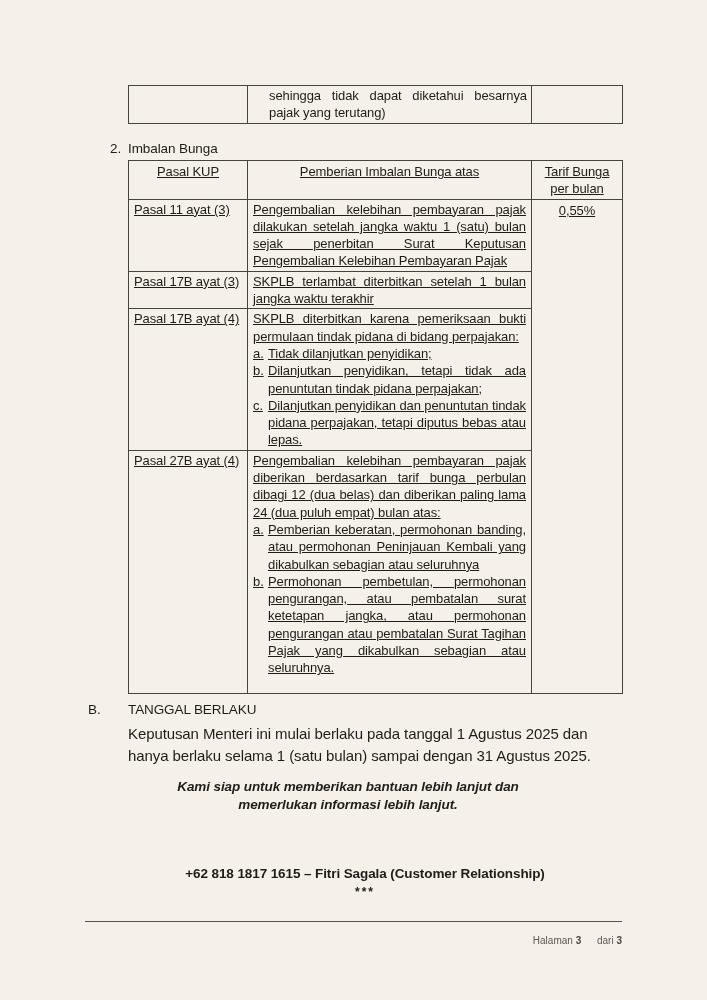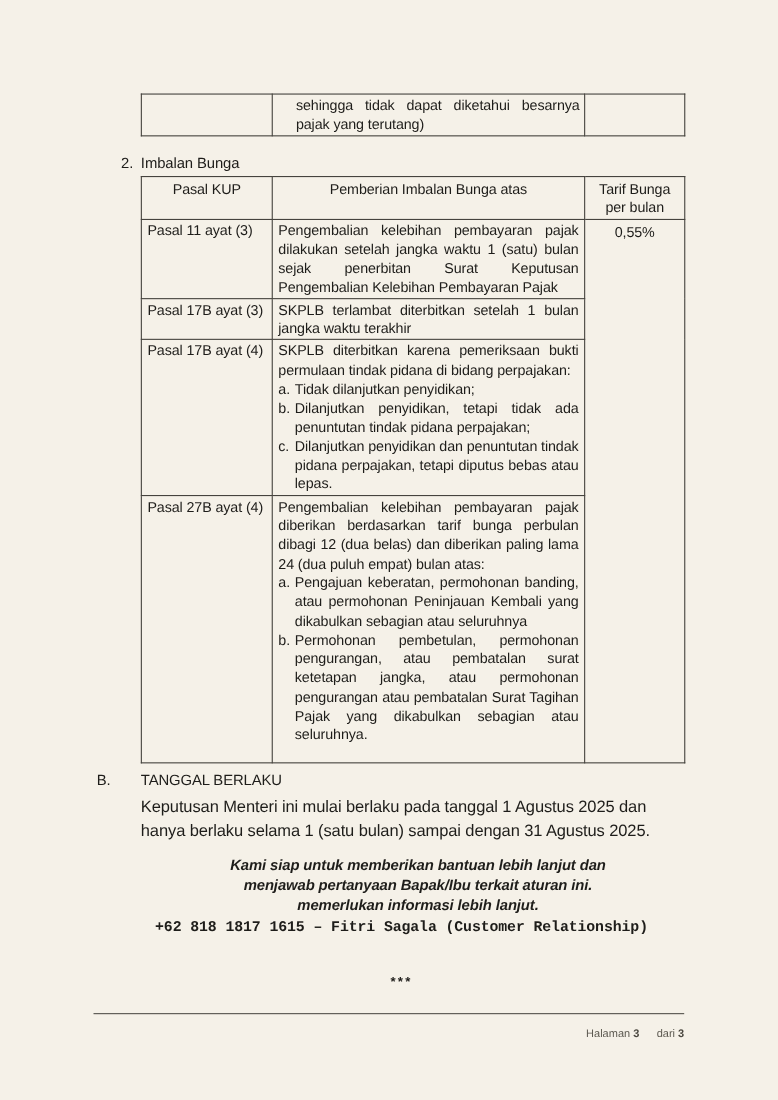--- a/index.html
+++ b/index.html
@@ -64,21 +64,21 @@
     <td class="c3"></td>
   </tr>
 </tbody>
   </table>
 
 <div class="abs num-heading" style="left:110px; top:141px;">
   <span>2.</span>
   <span>Imbalan Bunga</span>
 </div>
 
-<table class="abs" style="left:128px; top:160px;">
+<table class="abs" style="left:128px; top:160px;text-decoration:underline;">
   <tbody>
       <tr>
     <th class="c1" style="height:35px;">Pasal KUP</th>
     <th class="c2">Pemberian Imbalan Bunga atas</th>
     <th class="c3">Tarif Bunga per bulan</th>
   </tr>
 
   <tr>
     <td class="c1" style="height:72px;">Pasal 11 ayat (3)</td>
     <td class="c2">
@@ -112,43 +112,42 @@
       </div>
     </td>
   </tr>
 
   <tr>
     <td class="c1" style="height:243px;">Pasal 27B ayat (4)</td>
     <td class="c2">
       <div class="just">Pengembalian kelebihan pembayaran pajak diberikan berdasarkan tarif bunga perbulan dibagi 12 (dua belas) dan diberikan paling lama 24 (dua puluh empat) bulan atas:</div>
       <div class="li">
         <span class="marker">a.</span>
-        <span class="li-text">Pengajuan keberatan, permohonan banding, atau permohonan Peninjauan Kembali yang dikabulkan sebagian atau seluruhnya</span>
+        <span class="li-text">Pemberian keberatan, permohonan banding, atau permohonan Peninjauan Kembali yang dikabulkan sebagian atau seluruhnya</span>
       </div>
       <div class="li">
         <span class="marker">b.</span>
         <span class="li-text">Permohonan pembetulan, permohonan pengurangan, atau pembatalan surat ketetapan jangka, atau permohonan pengurangan atau pembatalan Surat Tagihan Pajak yang dikabulkan sebagian atau seluruhnya.</span>
       </div>
     </td>
   </tr>
 </tbody>
   </table>
 
 <div class="abs sec-heading" style="left:88px; top:702px;">
   <span class="lbl">B.</span>
   <span>TANGGAL BERLAKU</span>
 </div>
 <div class="abs body-par" style="left:128px; top:723px; width:494px;">Keputusan Menteri ini mulai berlaku pada tanggal 1 Agustus 2025 dan hanya berlaku selama 1 (satu bulan) sampai dengan 31 Agustus 2025.</div>
 
-<div class="abs closing" style="left:100px; top:778px; width:560px;">
+<div class="abs closing" style="left:68px; top:778px; width:560px;">
   <div>Kami siap untuk memberikan bantuan lebih lanjut dan</div>
-  <div>menjawab pertanyaan Bapak/Ibu terkait aturan ini.</div>
   <div>memerlukan informasi lebih lanjut.</div>
 </div>
 
-<div class="abs contact-line" style="left:85px; top:836px; width:560px;font-family:Liberation Mono, monospace;">+62 818 1817 1615 – Fitri Sagala (Customer Relationship)</div>
+<div class="abs contact-line" style="left:85px; top:866px; width:560px;">+62 818 1817 1615 – Fitri Sagala (Customer Relationship)</div>
 
 <div class="abs end-mark" style="left:85px; top:885px; width:560px;">***</div>
 
 <div class="abs footer-rule" style="left:85px; top:921px; width:537px;"></div>
 <div class="abs footer-text" style="left:85px; top:935px; width:537px;">
   <span>Halaman </span><b>3</b><span> dari </span><b>3</b>
 </div>
 
 </body></html>

